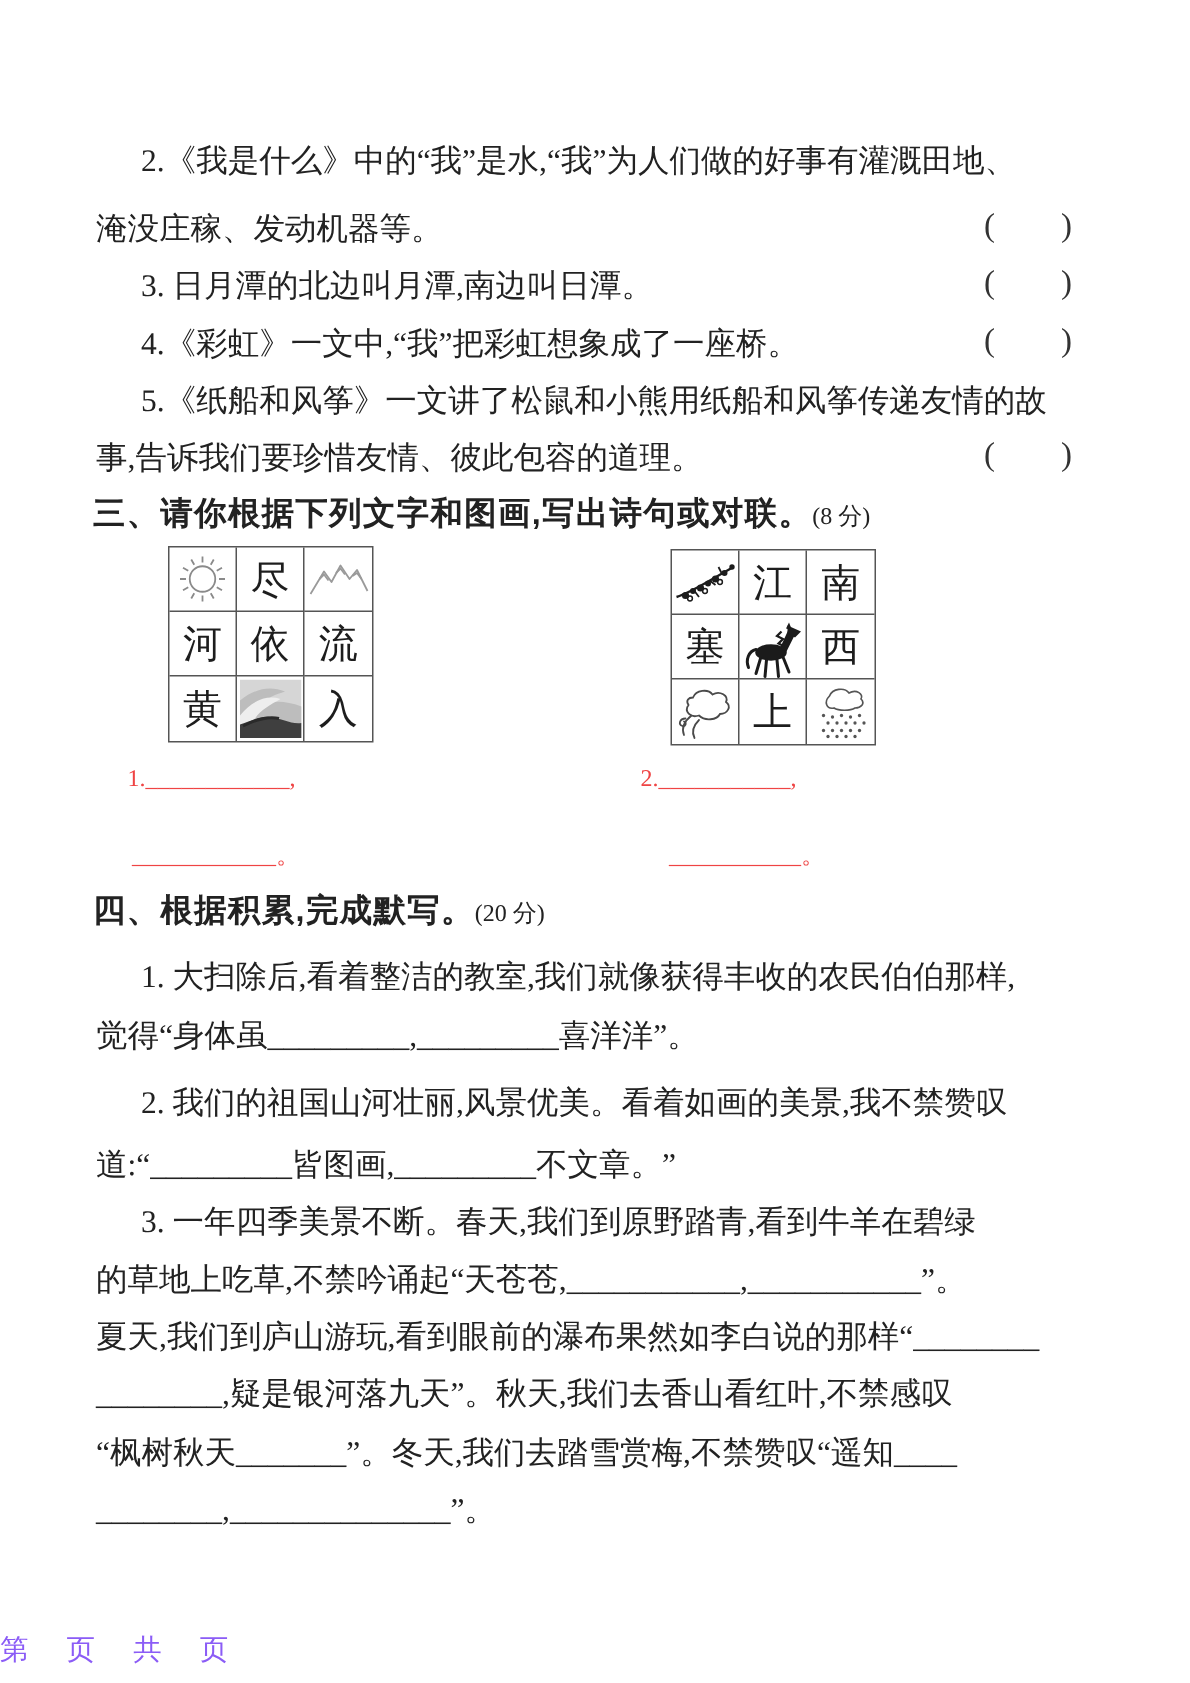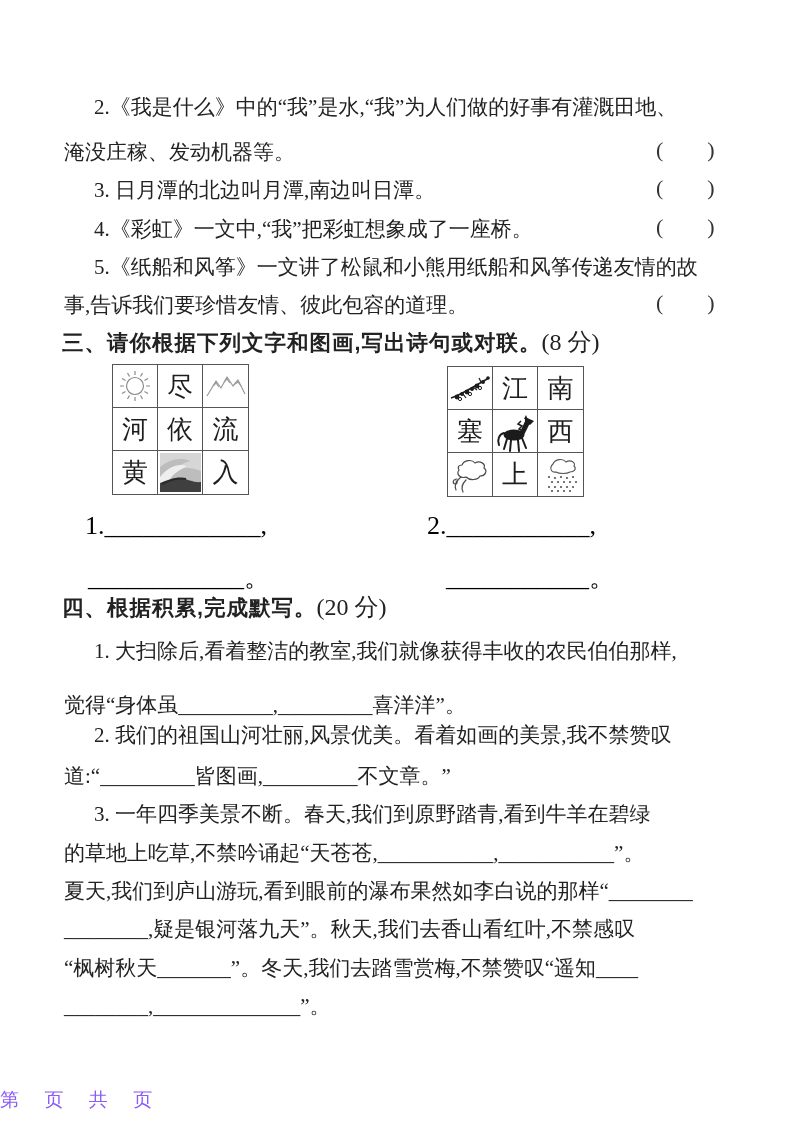--- a/index.html
+++ b/index.html
@@ -2,35 +2,35 @@
 <html><head>
 <meta charset="utf-8">
 <style>
   html,body{margin:0;padding:0;background:#ffffff;}
   .page{
     position:relative;width:793px;height:1122px;background:#ffffff;
     font-family:"Liberation Serif",serif;color:#222;overflow:hidden;padding-left:15px;
   }
   .tl{position:absolute;font-size:21px;line-height:27px;white-space:pre;letter-spacing:0;}
   .hei{font-family:"Liberation Sans",sans-serif;font-weight:700;font-size:21.5px;letter-spacing:1px;}
-  .hei .score{font-family:"Liberation Serif",serif;font-weight:400;font-size:24px;letter-spacing:0;}
+  .hei .score{font-family:"Liberation Serif",serif;font-weight:400;font-size:16px;letter-spacing:0;}
   .brk{position:absolute;left:656px;font-size:22px;white-space:pre;color:#333;}
   .grid{
     position:absolute;display:grid;
     grid-template-columns:repeat(3,45px);grid-auto-rows:43px;
     border:1.2px solid #555;background:#fff;
   }
   .cell{
     border-right:1px solid #555;border-bottom:1px solid #555;
     display:flex;align-items:center;justify-content:center;
     font-size:26px;color:#1d1d1d;overflow:hidden;
   }
   .cell:nth-child(3n){border-right:none;}
   .cell:nth-child(n+7){border-bottom:none;}
-  .ans{position:absolute;font-size:26px;white-space:pre;color:#000000;}
+  .ans{position:absolute;font-size:16px;white-space:pre;color:#ef4444;}
   .foot{
     position:absolute;top:1087px;left:0;width:100%;
     font-family:Liberation Mono, monospace;font-size:19px;letter-spacing:7px;color:#8b5cf6;
   }
   .iconwrap{display:flex;align-items:center;justify-content:center;width:100%;height:100%;}
 </style>
 </head>
 <body>
 
 <div class="page">
@@ -182,21 +182,21 @@
   </div>
 
   <div class="ans" style="top:511px;left:85px">1.____________,</div>
   <div class="ans" style="top:560px;left:88px">____________。</div>
   <div class="ans" style="top:511px;left:427px">2.___________,</div>
   <div class="ans" style="top:560px;left:446px">___________。</div>
 
   <div class="tl hei" style="top:594px;left:62px"><span>四、根据积累,完成默写。</span><span class="score">(20 分)</span></div>
 
   <div class="tl" style="top:638px;left:94px">1. 大扫除后,看着整洁的教室,我们就像获得丰收的农民伯伯那样,</div>
-  <div class="tl" style="top:692px;left:64px">觉得“身体虽_________,_________喜洋洋”。</div>
+  <div class="tl" style="top:677px;left:64px">觉得“身体虽_________,_________喜洋洋”。</div>
   <div class="tl" style="top:722px;left:94px">2. 我们的祖国山河壮丽,风景优美。看着如画的美景,我不禁赞叹</div>
   <div class="tl" style="top:763px;left:64px">道:“_________皆图画,_________不文章。”</div>
   <div class="tl" style="top:801px;left:94px">3. 一年四季美景不断。春天,我们到原野踏青,看到牛羊在碧绿</div>
   <div class="tl" style="top:840px;left:64px">的草地上吃草,不禁吟诵起“天苍苍,___________,___________”。</div>
   <div class="tl" style="top:878px;left:64px">夏天,我们到庐山游玩,看到眼前的瀑布果然如李白说的那样“________</div>
   <div class="tl" style="top:916px;left:64px">________,疑是银河落九天”。秋天,我们去香山看红叶,不禁感叹</div>
   <div class="tl" style="top:993px;left:64px">________,______________”。</div>
   <div class="tl" style="top:955px;left:64px">“枫树秋天_______”。冬天,我们去踏雪赏梅,不禁赞叹“遥知____</div>
 
   <div class="foot">第 页 共 页</div>

